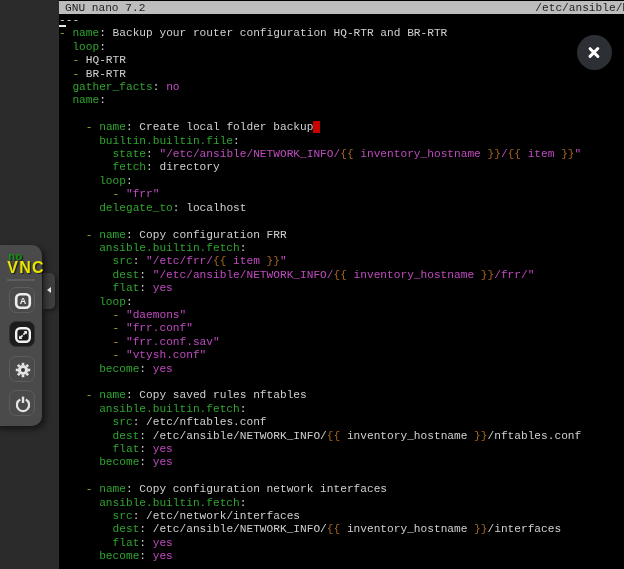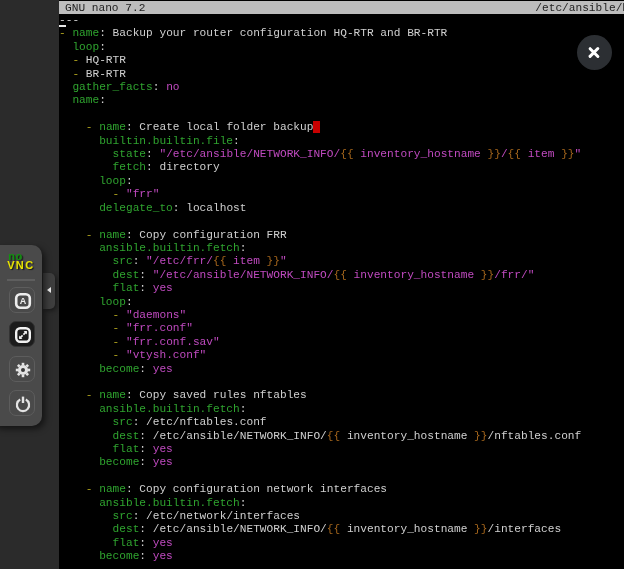--- a/index.html
+++ b/index.html
@@ -21,21 +21,21 @@
 #closeb .x1{transform:rotate(45deg)} #closeb .x2{transform:rotate(-45deg)}
 #panel{position:absolute;left:-10px;top:244.5px;width:52px;height:181px;background:#4a4a4a;
   border-radius:10px;box-shadow:3px 3px 6px rgba(0,0,0,.55);z-index:5}
 #tab{position:absolute;left:42.5px;top:272.5px;width:12px;height:36px;background:#3e3e3e;
   border-radius:0 5px 5px 0;z-index:4;box-shadow:2px 2px 4px rgba(0,0,0,.4)}
 #tab .arr{position:absolute;left:4px;top:14.6px;width:0;height:0;
   border-top:3.2px solid transparent;border-bottom:3.2px solid transparent;border-right:4.4px solid #ececec}
 .logo{position:absolute;font-family:"Liberation Sans",sans-serif;font-weight:bold;
   text-shadow:1.4px 1.4px 1px rgba(0,0,0,.6);z-index:6}
 #lno{left:8.2px;top:249.6px;font-size:11px;color:#11930f;letter-spacing:0.6px}
-#lvnc{left:7.2px;top:259.1px;font-size:11px;color:#e8e400;letter-spacing:1.35px}
+#lvnc{left:7.2px;top:259.1px;font-size:16px;color:#e8e400;letter-spacing:1.35px}
 .btn{position:absolute;left:19px;width:26px;height:26px;border:1px solid #5d5d5d;border-radius:7px}
 .btn svg{position:absolute;left:4px;top:4px}
 #b2{background:#1c1c1c;border-color:#333}
 #sep{position:absolute;left:17px;top:34.5px;width:28px;height:1.5px;background:#5e5e5e}
 </style></head>
 <body>
 <div id="stage">
   <div id="side"></div>
   <div id="bar">
       <span class="t" style="left:6px">GNU nano 7.2</span>

